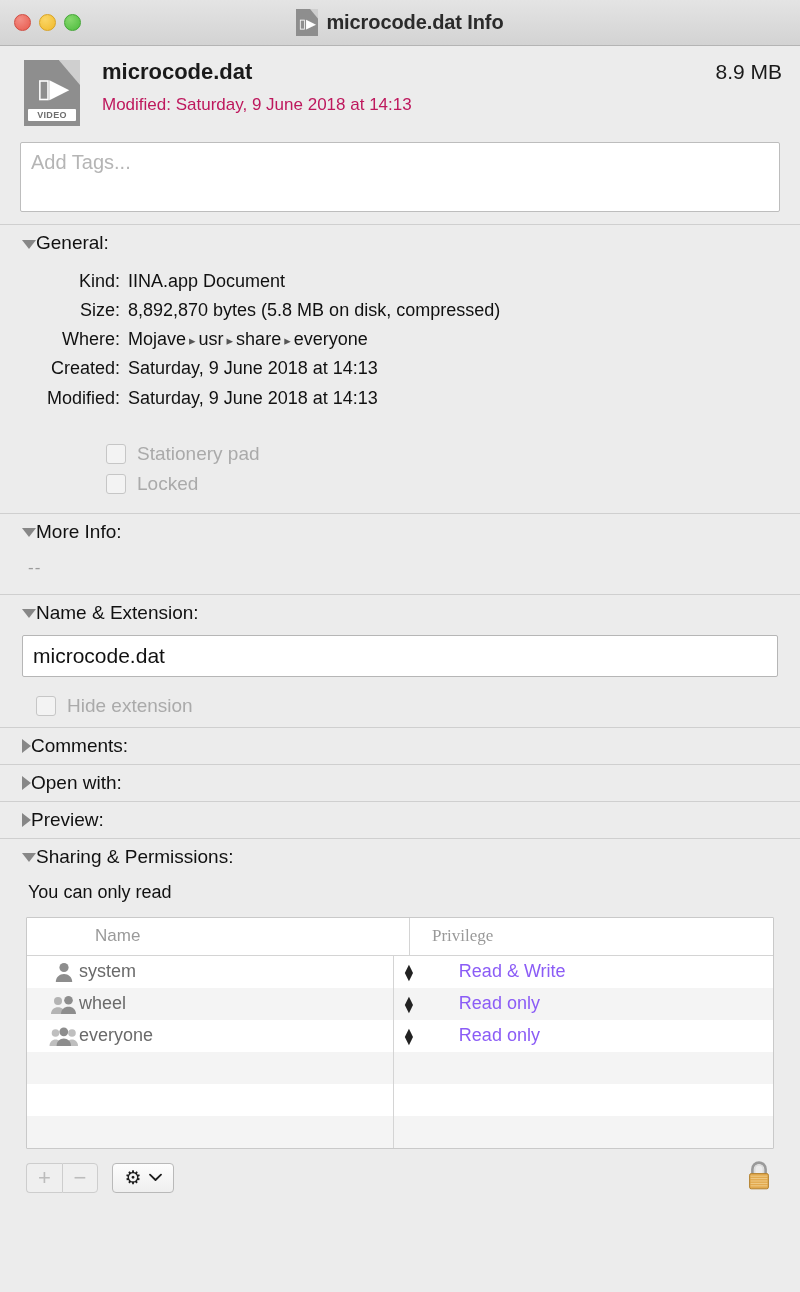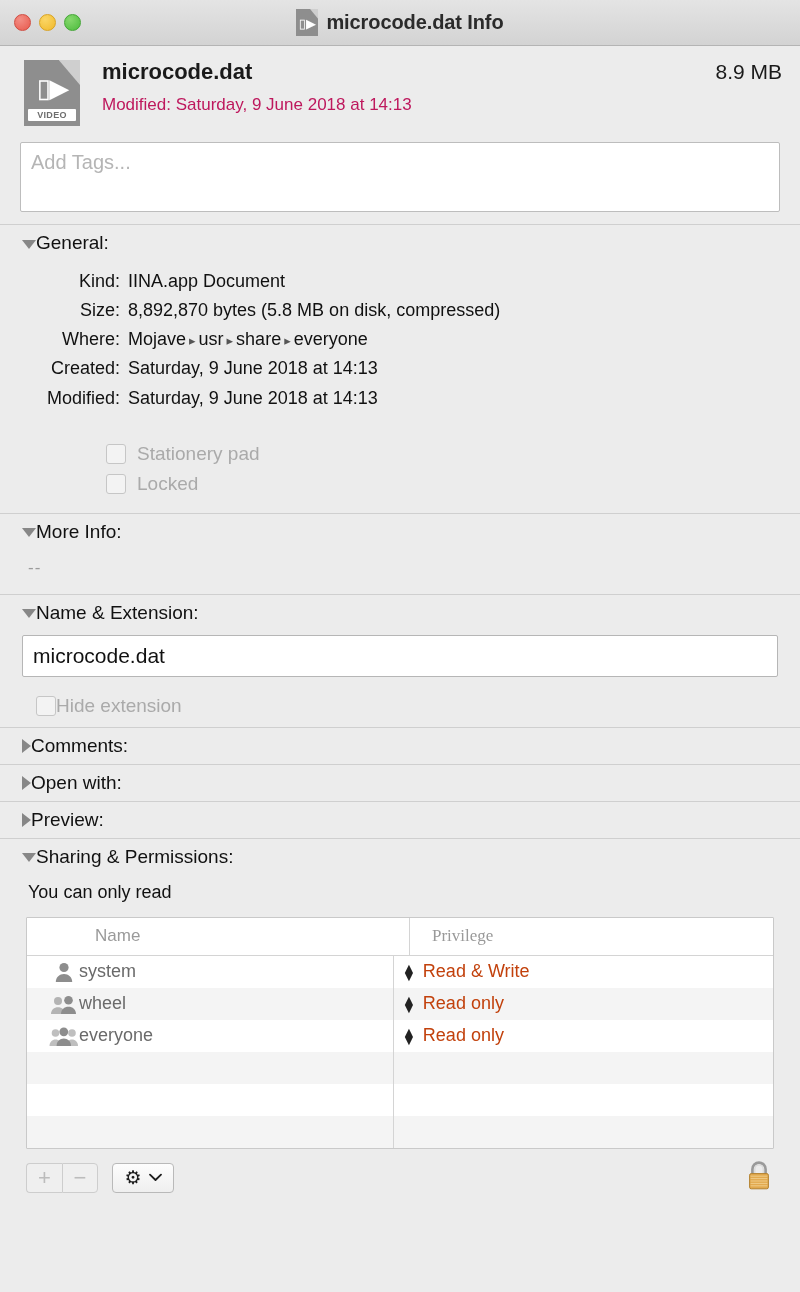--- a/index.html
+++ b/index.html
@@ -220,20 +220,21 @@
     display: flex;
     align-items: center;
     padding: 0 10px;
     font-size: 21px;
     color: #111;
     cursor: text;
   }
   .hide-ext {
     display: flex;
     align-items: center;
+    gap: 11px;
     padding: 12px 0 10px 36px;
     cursor: default;
   }
 
   
   .share-note {
     font-size: 18px;
     color: #111;
     padding: 7px 0 14px 28px;
   }
@@ -274,21 +275,21 @@
     padding-left: 22px;
   }
   .perm-row .cell-priv {
     flex: 1;
     border-left: 1px solid #d4d4d4;
     display: flex; align-items: center;
     padding-left: 8px;
     gap: 7px;
   }
   .uname { font-size: 18px; color: #6a6a6a; }
-  .pname { font-size: 18px; color: #c2410c; }
+  .pname { font-size: 18px; color: #8b5cf6; margin-left: 36px; }
   .stepper {
     display: inline-flex;
     flex-direction: column;
     line-height: 0.62;
     font-size: 14px;
     color: #222;
     flex: none;
     padding-top: 1px;
   }
   .user-ico { width: 30px; height: 22px; flex: none; }

